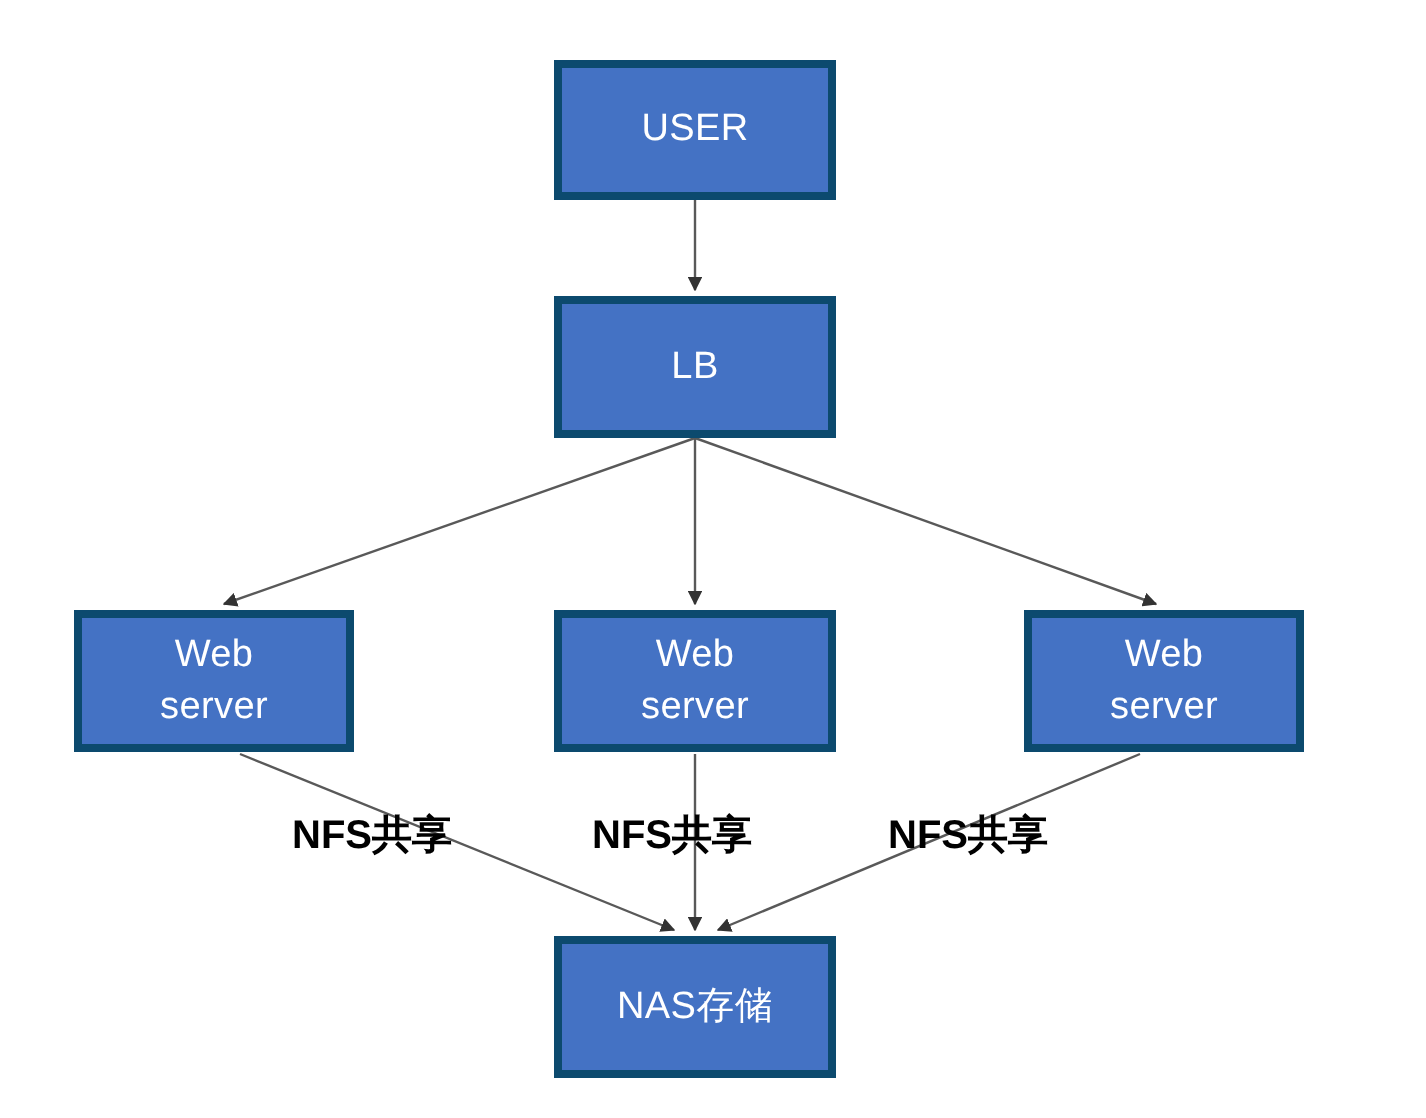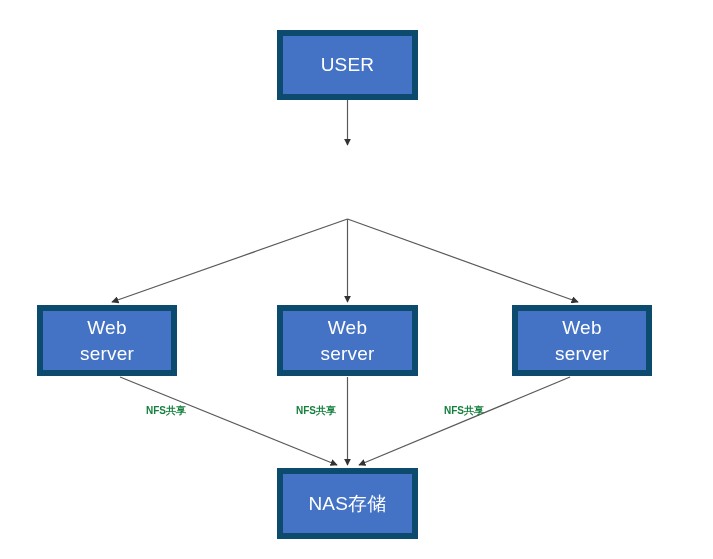--- a/index.html
+++ b/index.html
@@ -20,21 +20,21 @@
   #edges {
     position: absolute;
     left: 0;
     top: 0;
     width: 713px;
     height: 559px;
   }
   .node {
     position: absolute;
     background: #4472c4;
-    border: 6px solid #0c4a6e;
+    border: 4px solid #0c4a6e;
     box-sizing: border-box;
     display: flex;
     align-items: center;
     justify-content: center;
     color: #ffffff;
     font-size: 19px;
     line-height: 26px;
     text-align: center;
     letter-spacing: 0.2px;
     z-index: 2;
@@ -44,23 +44,23 @@
   }
   #node-user  { left: 277px; top: 30px;  width: 141px; height: 70px; }
   #node-lb    { left: 277px; top: 148px; width: 141px; height: 71px; }
   #node-web1  { left: 37px;  top: 305px; width: 140px; height: 71px; }
   #node-web2  { left: 277px; top: 305px; width: 141px; height: 71px; }
   #node-web3  { left: 512px; top: 305px; width: 140px; height: 71px; }
   #node-nas   { left: 277px; top: 468px; width: 141px; height: 71px; justify-content: center; }
 
   .edge-label {
     position: absolute;
-    font-size: 10px;
+    font-size: 20px;
     font-weight: bold;
-    color: #15803d;
+    color: #000000;
     white-space: nowrap;
     background: transparent;
     z-index: 3;
     letter-spacing: 0px;
   }
   #label-nfs-1 { left: 146px; top: 404px; }
   #label-nfs-2 { left: 296px; top: 404px; }
   #label-nfs-3 { left: 444px; top: 404px; }
 </style>
 </head>
@@ -87,20 +87,23 @@
 
     <line x1="347.5" y1="377" x2="347.5" y2="465" stroke="#595959" stroke-width="1.2" marker-end="url(#arrow)"></line>
 
     <line x1="570" y1="377" x2="359" y2="465" stroke="#595959" stroke-width="1.2" marker-end="url(#arrow)"></line>
   </svg>
 
   <div class="node" id="node-user">
     <span class="label-line">USER</span>
   </div>
 
+  <div class="node" id="node-lb">
+    <span class="label-line">LB</span>
+  </div>
 
   <div class="node" id="node-web1">
     <div>
       <span class="label-line">Web</span>
       <span class="label-line">server</span>
     </div>
   </div>
 
   <div class="node" id="node-web2">
     <div>

